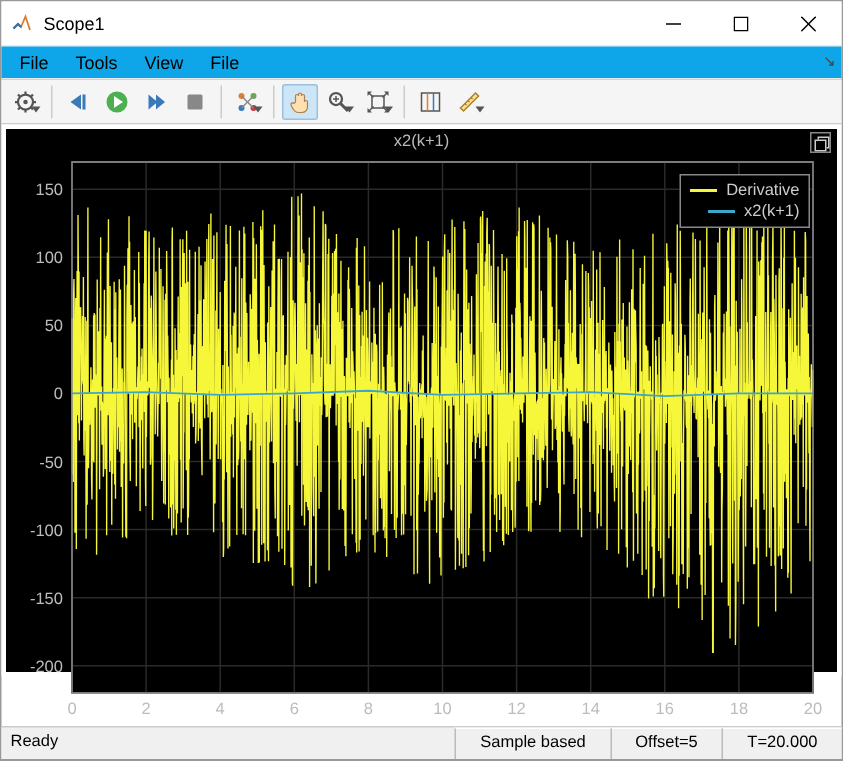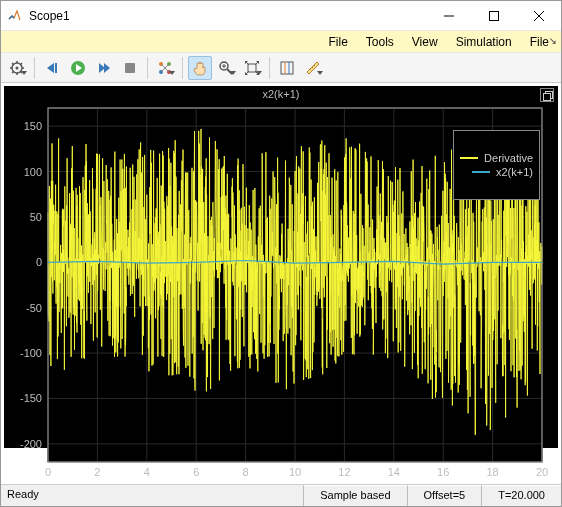--- a/index.html
+++ b/index.html
@@ -7,40 +7,40 @@
   .window { width: 562px; height: 507px; border: 1px solid #999; background: #fff; display: flex; flex-direction: column; }
 
   
   .titlebar { height: 30px; background: #fff; display: flex; align-items: center; padding: 0 0 0 6px; border-bottom: 1px solid #e8e8e8; }
   .titlebar .icon { width: 16px; height: 16px; margin-right: 6px; }
   .titlebar .title { flex: 1; font-size: 12px; color: #000; }
   .winbtns { display: flex; }
   .winbtn { width: 45px; height: 29px; display: flex; align-items: center; justify-content: center; }
 
   
-  .menubar { height: 22px; background: #fef9c3; display: flex; align-items: center; padding: 0 4px; gap: 2px; border-bottom: 1px solid #e8e8e8; position: relative; justify-content: flex-end;}
+  .menubar { height: 22px; background: #0ea5e9; display: flex; align-items: center; padding: 0 4px; gap: 2px; border-bottom: 1px solid #e8e8e8; position: relative;}
   .menubar .item { padding: 2px 8px; font-size: 12px; color: #000; cursor: default; }
   .menubar .corner { position:absolute; right:4px; top:4px; font-size:10px; color:#444;}
 
   
   .toolbar { height: 30px; background: #f5f5f5; border-bottom: 1px solid #ccc; display: flex; align-items: center; padding: 0 4px; gap: 2px; }
   .tbtn { width: 24px; height: 24px; border: 1px solid transparent; border-radius: 2px; display: flex; align-items: center; justify-content: center; position: relative; }
   .tbtn.sel { background: #cde6f7; border-color: #9ac0e0; }
   .tbtn.drop::after { content:""; position:absolute; right:1px; bottom:4px; border-left:3px solid transparent; border-right:3px solid transparent; border-top:4px solid #555; }
   .tsep { width: 1px; height: 22px; background: #ccc; margin: 0 3px; }
 
   
   .plotwrap { flex: 1; background: #fff; padding: 3px; }
   .plotbg { width: 100%; height: 100%; background: #000; position: relative; }
   .plot-title { position: absolute; top: 2px; left: 0; right: 0; text-align: center; color: #bbb; font-size: 11px; }
   .plot-title-restore { position:absolute; top:2px; right:4px; width:14px; height:14px; border:1px solid #888;}
   .plot-title-restore::before{content:""; position:absolute; top:2px; left:4px; width:6px; height:6px; border:1px solid #ccc;}
   .plot-title-restore::after{content:""; position:absolute; top:4px; left:2px; width:6px; height:6px; border:1px solid #ccc; background:#000;}
   svg.plot { position: absolute; inset: 0; }
-  .legend { position: absolute; right: 18px; top: 44px; border: 1px solid #888; background: #000; padding: 20px 6px; font-size: 11px; color: #ccc; }
+  .legend { position: absolute; right: 18px; top: 30px; border: 1px solid #888; background: #000; padding: 3px 6px; font-size: 11px; color: #ccc; }
   .legend-row { display: flex; align-items: center; gap: 6px; height: 14px; justify-content: flex-end;}
   .legend-swatch { width: 18px; height: 0; border-top: 2px solid; }
 
   
   .statusbar { height: 22px; background: #f0f0f0; border-top: 1px solid #ccc; display: flex; align-items: stretch; font-size: 11px; margin-top: 33px; }
   .status-left { flex: 1; padding: 3px 6px; }
   .status-cell { border-left: 1px solid #bbb; padding: 3px 16px; border-top:1px solid #fff;}
 </style>
 </head>
 <body>
@@ -72,21 +72,20 @@
             <line x1="10" y1="0" x2="0" y2="10" stroke="#000" stroke-width="1"></line>
           </svg>
         </div>
     </div>
   </div>
 
   <div class="menubar">
     <span class="item">File</span>
     <span class="item">Tools</span>
     <span class="item">View</span>
-    <span class="item">Simulation</span>
     <span class="item">File</span>
     <span class="corner">↘</span>
   </div>
 
   <div class="toolbar" id="toolbar">
       <div class="tbtn drop">
         <svg width="16" height="16" viewBox="0 0 16 16">
           <circle cx="8" cy="8" r="5" fill="none" stroke="#555" stroke-width="1.5"></circle>
           <circle cx="8" cy="8" r="1.5" fill="#555"></circle>
           <g stroke="#555" stroke-width="1.5">

